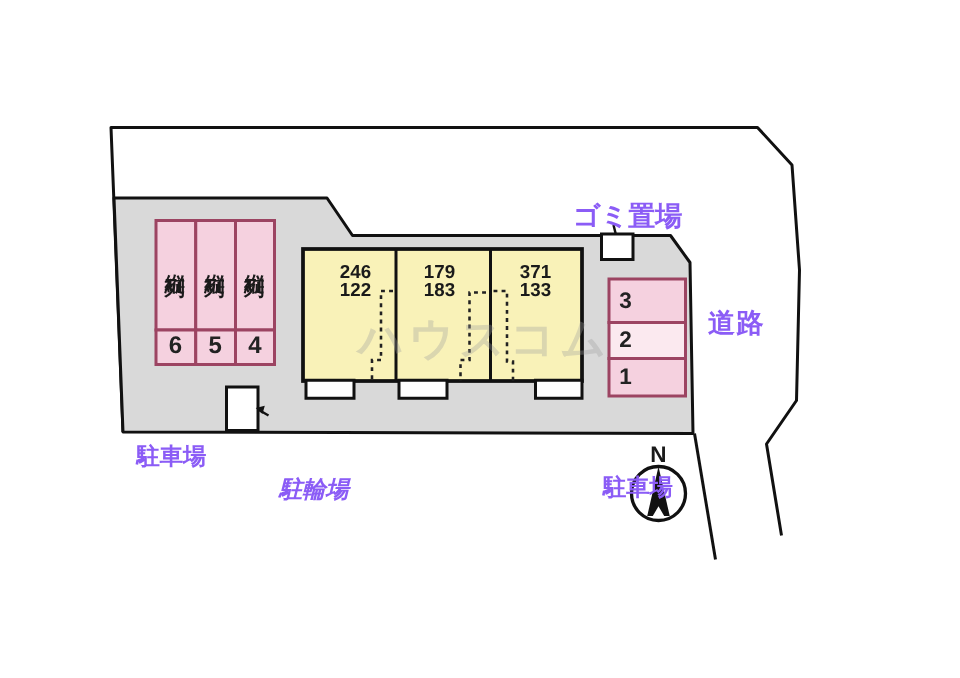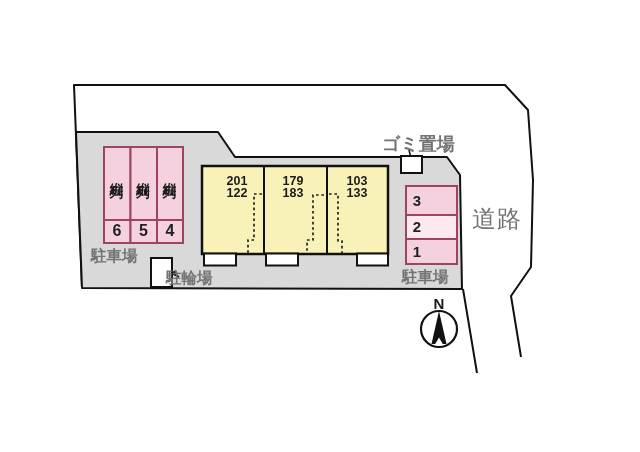--- a/index.html
+++ b/index.html
@@ -1,24 +1,24 @@
 <!DOCTYPE html>
 <html><head>
 <meta charset="utf-8">
 <style>
   html,body{margin:0;padding:0;background:#ffffff;}
   #stage{
     position:relative;width:640px;height:452px;background:#ffffff;overflow:hidden;
     font-family:"Liberation Sans","DejaVu Sans",sans-serif;color:#1a1a1a;
   }
   #plan-svg{position:absolute;left:0;top:0;}
-  .lbl{position:absolute;white-space:nowrap;color:#737373;}
-  .lbl-big{font-size:15.5px;font-weight:bold;}
+  .lbl{position:absolute;white-space:nowrap;color:#8b5cf6;}
+  .lbl-big{font-size:15.5px;font-weight:bold;margin-top:48px;}
   .lbl-garbage{font-size:18px;font-weight:bold;}
-  .lbl-road{font-size:24px;font-weight:normal;letter-spacing:1px;}
+  .lbl-road{font-size:18px;font-weight:bold;letter-spacing:1px;}
   .unit-label{position:absolute;width:44px;text-align:center;font-size:12.5px;font-weight:600;line-height:11.5px;}
   .unit-label span{display:block;}
   .tate{position:absolute;writing-mode:vertical-rl;text-orientation:upright;
         font-size:13.5px;font-weight:600;letter-spacing:3px;width:16px;text-align:center;}
   .numcell{position:absolute;width:22px;text-align:center;font-size:16px;font-weight:600;color:#222;}
   .numcell-r{position:absolute;width:18px;text-align:center;font-size:15px;font-weight:600;color:#222;}
   .north-n{position:absolute;width:20px;text-align:center;font-size:15px;font-weight:bold;}
   .watermark{position:absolute;left:208px;top:206px;width:230px;text-align:center;
              font-size:30px;font-weight:bold;letter-spacing:3px;color:#9e9e9e;opacity:0.33;}
 </style>
@@ -73,51 +73,52 @@
     <line x1="179" y1="277" x2="173" y2="273.5" stroke="#111111" stroke-width="1.6"></line>
     <polygon points="170.5,272 176.5,270.5 175,276" fill="#111111"></polygon>
 
     <g>
       <circle cx="439" cy="329" r="18" fill="#ffffff" stroke="#111111" stroke-width="2.2"></circle>
       <polygon points="439,311 431.5,344 446.5,344" fill="#111111"></polygon>
       <polygon points="439,337.5 442.8,344 435.2,344" fill="#ffffff"></polygon>
     </g>
   </svg>
 
+  <div class="watermark">ハウスコム</div>
 
   <div class="tate" style="left:109px;top:171px;">縦列</div>
   <div class="tate" style="left:135.5px;top:171px;">縦列</div>
   <div class="tate" style="left:162px;top:171px;">縦列</div>
 
   <div class="numcell" style="left:106px;top:222px;">6</div>
   <div class="numcell" style="left:132.5px;top:222px;">5</div>
   <div class="numcell" style="left:159px;top:222px;">4</div>
 
   <div class="lbl lbl-big" style="left:91px;top:246px;">駐車場</div>
 
   <div class="unit-label" style="left:215px;top:176px;">
-    <span>201</span>
+    <span>246</span>
     <span>122</span>
   </div>
   <div class="unit-label" style="left:271px;top:176px;">
     <span>179</span>
     <span>183</span>
   </div>
   <div class="unit-label" style="left:335px;top:176px;">
-    <span>103</span>
+    <span>371</span>
     <span>133</span>
   </div>
 
   <div class="numcell-r" style="left:408px;top:192px;">3</div>
   <div class="numcell-r" style="left:408px;top:218px;">2</div>
   <div class="numcell-r" style="left:408px;top:243px;">1</div>
 
   <div class="lbl lbl-big" style="left:402px;top:267px;">駐車場</div>
 
   <div class="lbl lbl-garbage" style="left:382px;top:132px;">ゴミ置場</div>
 
-  <div class="lbl lbl-big" style="left:166px;top:268px;">駐輪場</div>
+  <div class="lbl lbl-big" style="left:186px;top:268px;font-style:italic;">駐輪場</div>
 
   <div class="lbl lbl-road" style="left:472px;top:203px;">道路</div>
 
   <div class="north-n" style="left:429px;top:295px;">N</div>
 
 </div>
 
 </body></html>

